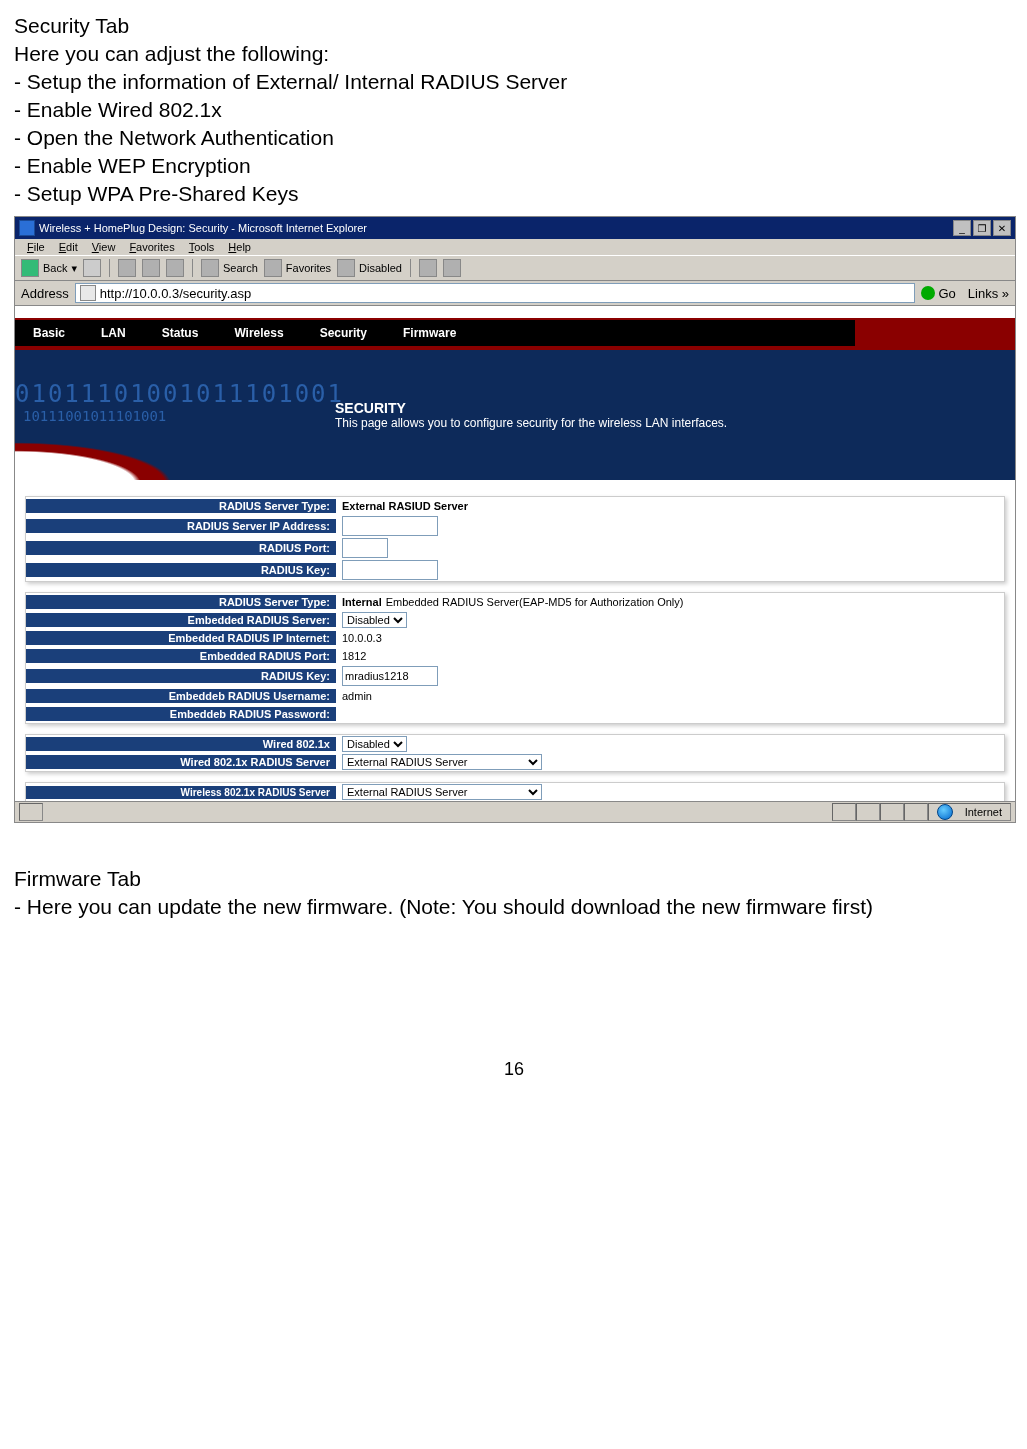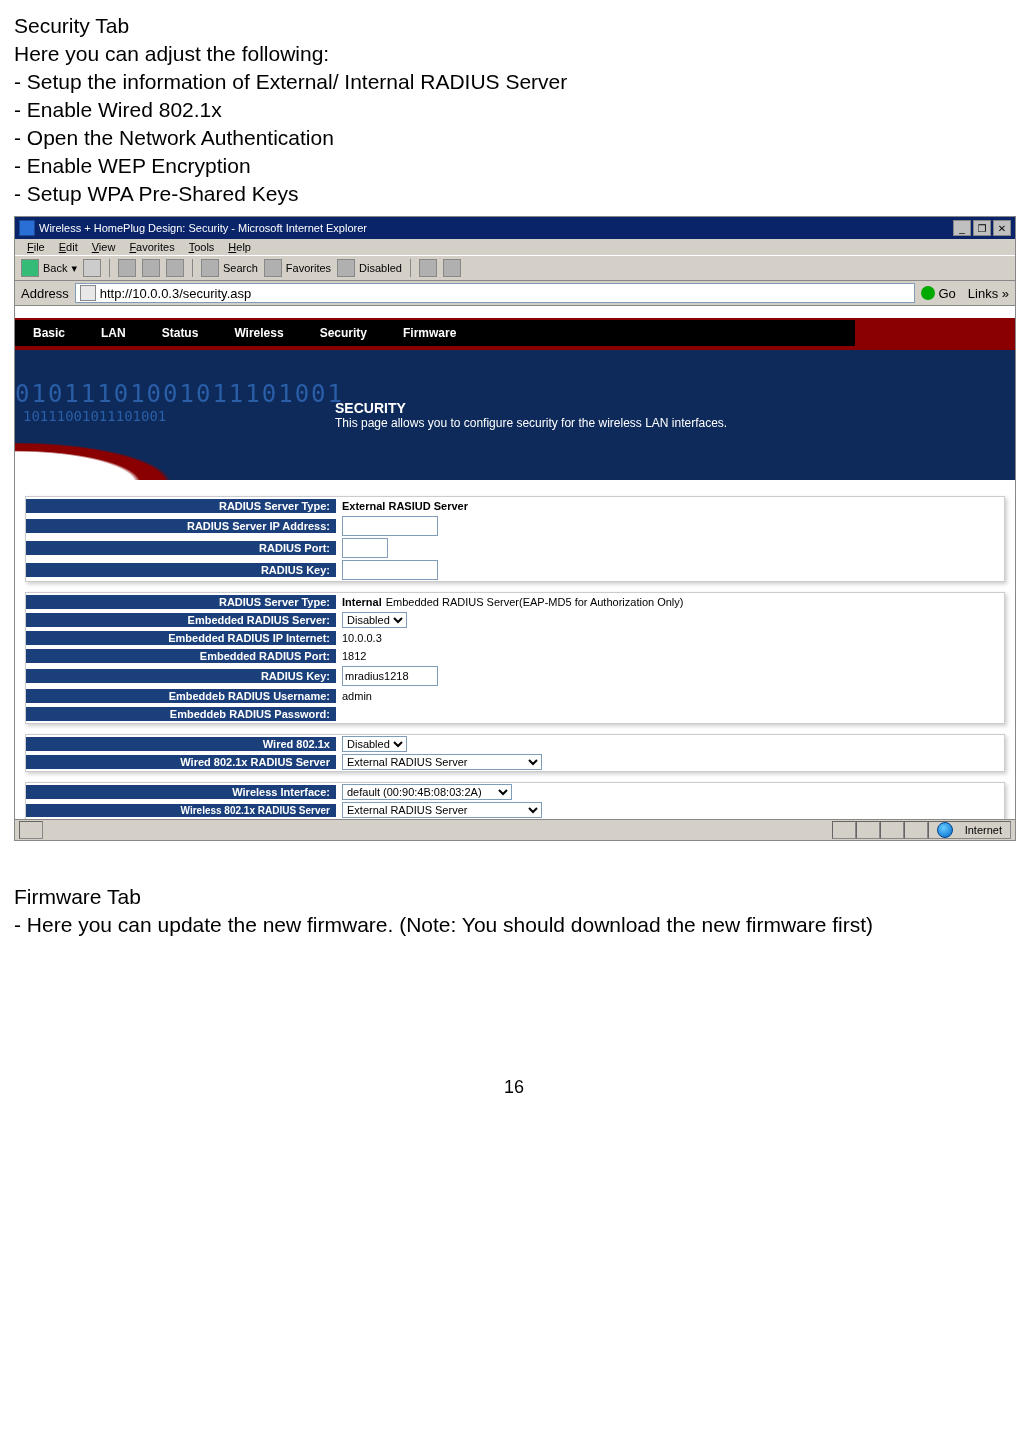--- a/index.html
+++ b/index.html
@@ -287,26 +287,20 @@
         </div>
         <div class="form-row">
           <div class="lbl">Wired 802.1x RADIUS Server</div>
           <div class="val">
               <select style="width:200px"><option>External RADIUS Server</option></select>
             </div>
         </div>
       </div>
 
       <div class="form-block" style="margin-bottom:0; border-bottom:none;">
-        <div class="form-row">
-          <div class="lbl">Wireless Interface:</div>
-          <div class="val">
-              <select style="width:170px"><option>default (00:90:4B:08:03:2A)</option></select>
-            </div>
-        </div>
         <div class="form-row" style="height:12px; overflow:hidden;">
           <div class="lbl" style="font-size:10px;">Wireless 802.1x RADIUS Server</div>
           <div class="val">
               <select style="width:200px"><option>External RADIUS Server</option></select>
             </div>
         </div>
       </div>
 
     </div>
   </div>

